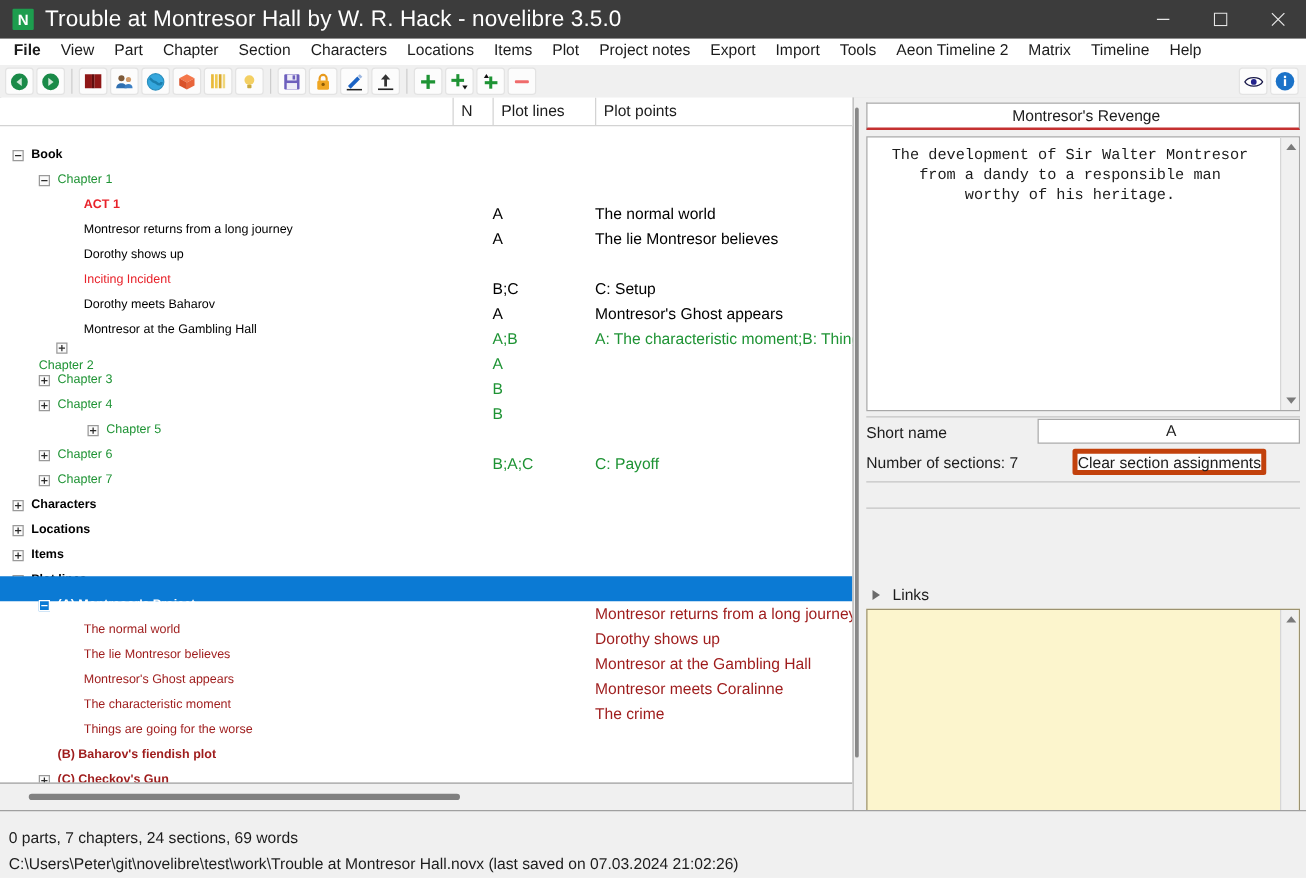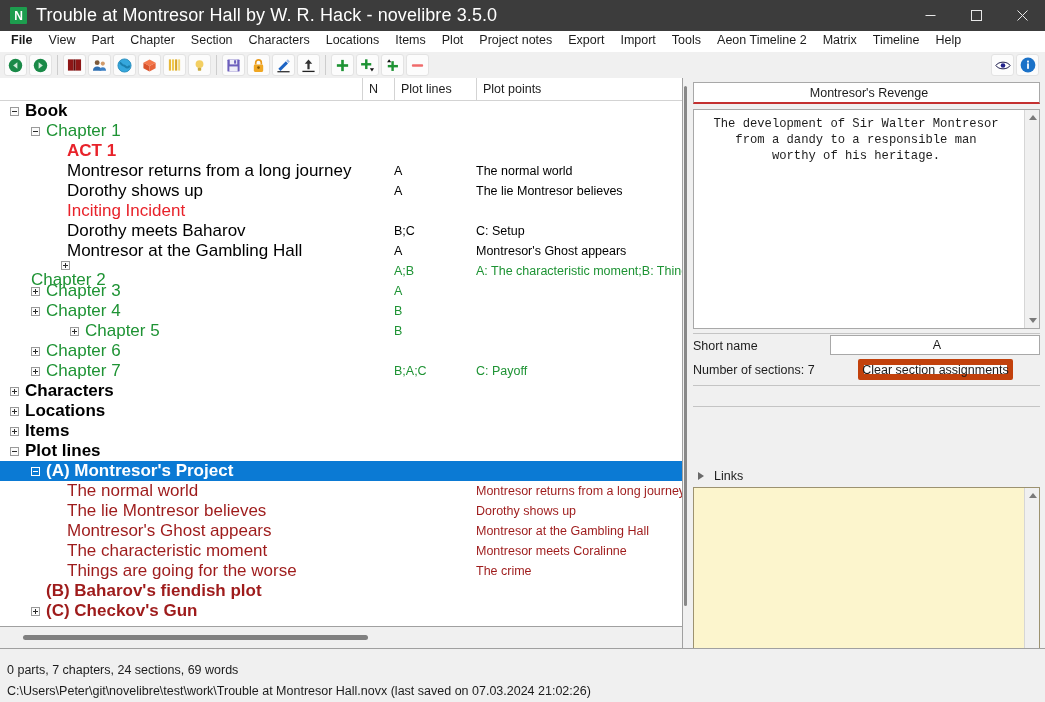--- a/index.html
+++ b/index.html
@@ -135,23 +135,23 @@
     overflow: hidden;
   }
   .trow {
     position: relative;
     height: 20px;
     display: flex; align-items: center;
     white-space: nowrap;
   }
   .trow.selected { background: #0b7ad4; }
   .tcell-title {
-    position: absolute; left: 0; top: 0;
+    position: absolute; left: 0; top: 13px;
     height: 20px; line-height: 20px;
-    font-size: 17px;
+    font-size: 10px;
     white-space: nowrap;
     display: flex; align-items: center;
   }
   .tcell-n {
     position: absolute; left: 362px; top: 0;
     width: 30px; height: 20px; line-height: 20px;
     font-size: 12.5px;
   }
   .tcell-pl {
     position: absolute; left: 394px; top: 0;
@@ -303,21 +303,21 @@
     background: #ffffff;
     border: 1px solid #a8a8a8;
     box-sizing: border-box;
     font-size: 12.5px;
     line-height: 18px;
     padding-left: 4px;
     color: #1c1c1c;
   }
   .rp-btn {
     background: #fcfcfc;
-    border: 6px solid #c2410c;
+    border: 4px solid #c2410c;
     border-radius: 2px;
     font-size: 12.5px;
     color: #1c1c1c;
     display: flex; align-items: center; justify-content: center;
     box-sizing: border-box;
     white-space: nowrap;
   }
   .rp-sep {
     position: absolute; left: 5px;
     width: 347px; height: 1px;

